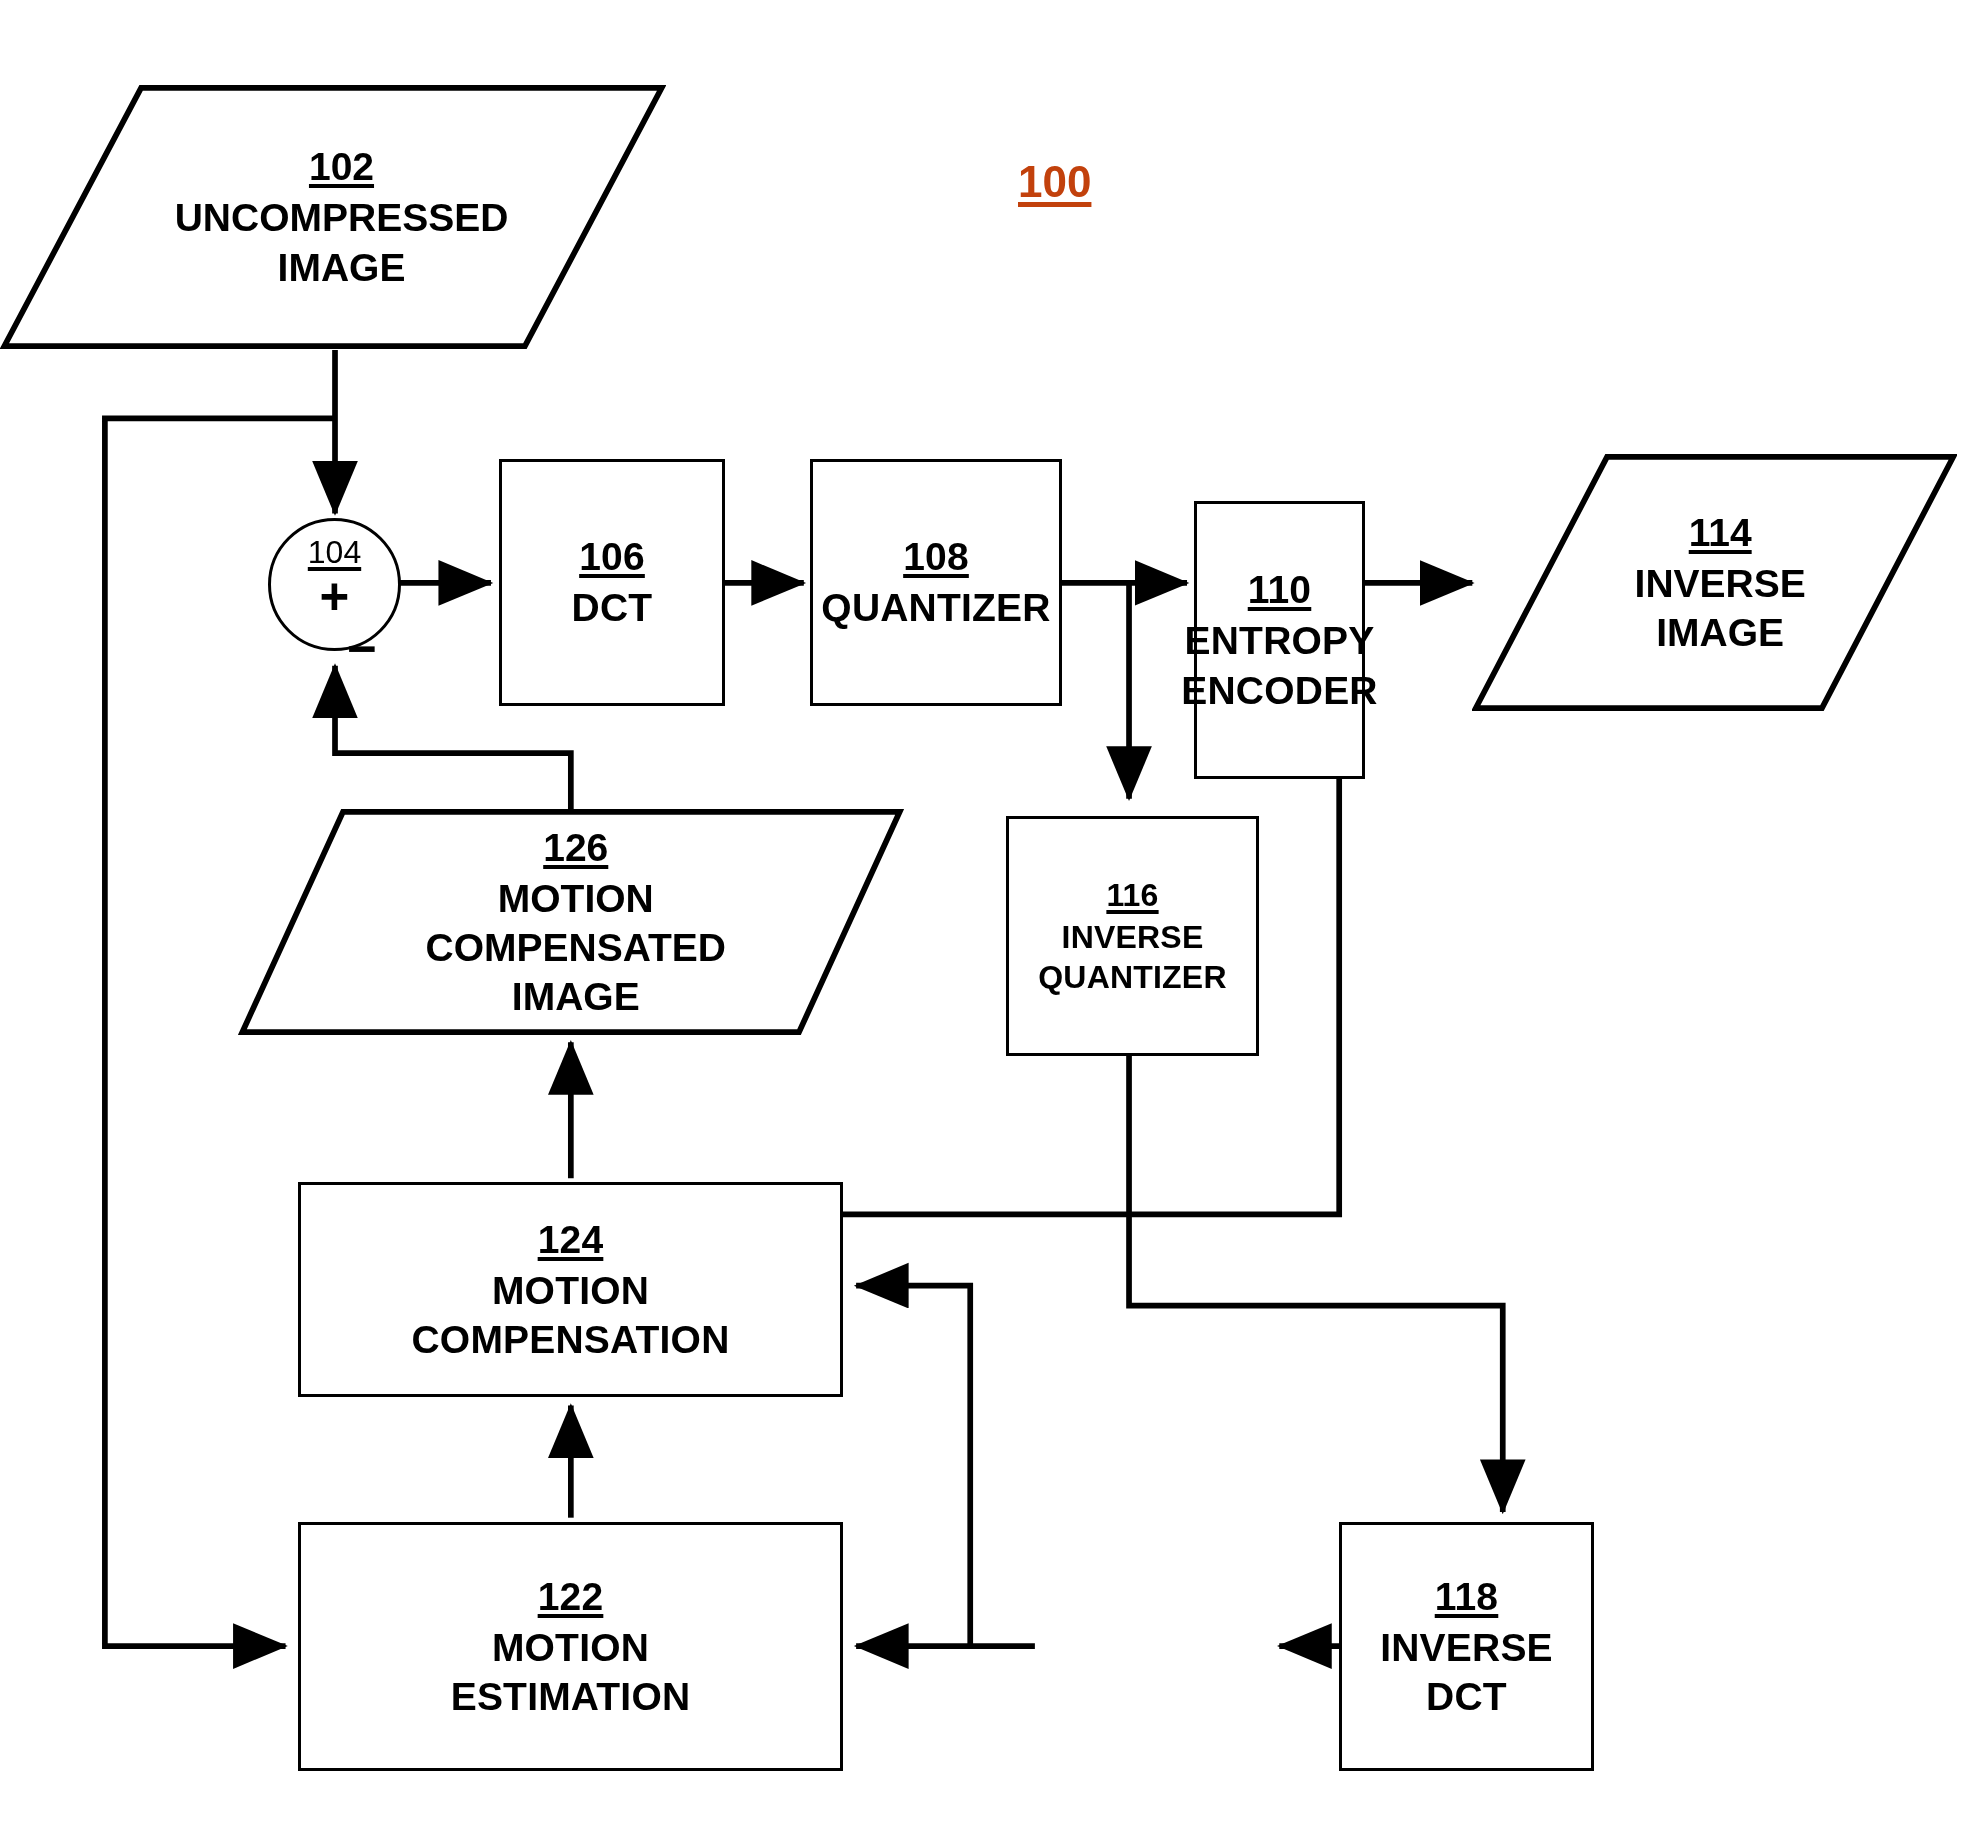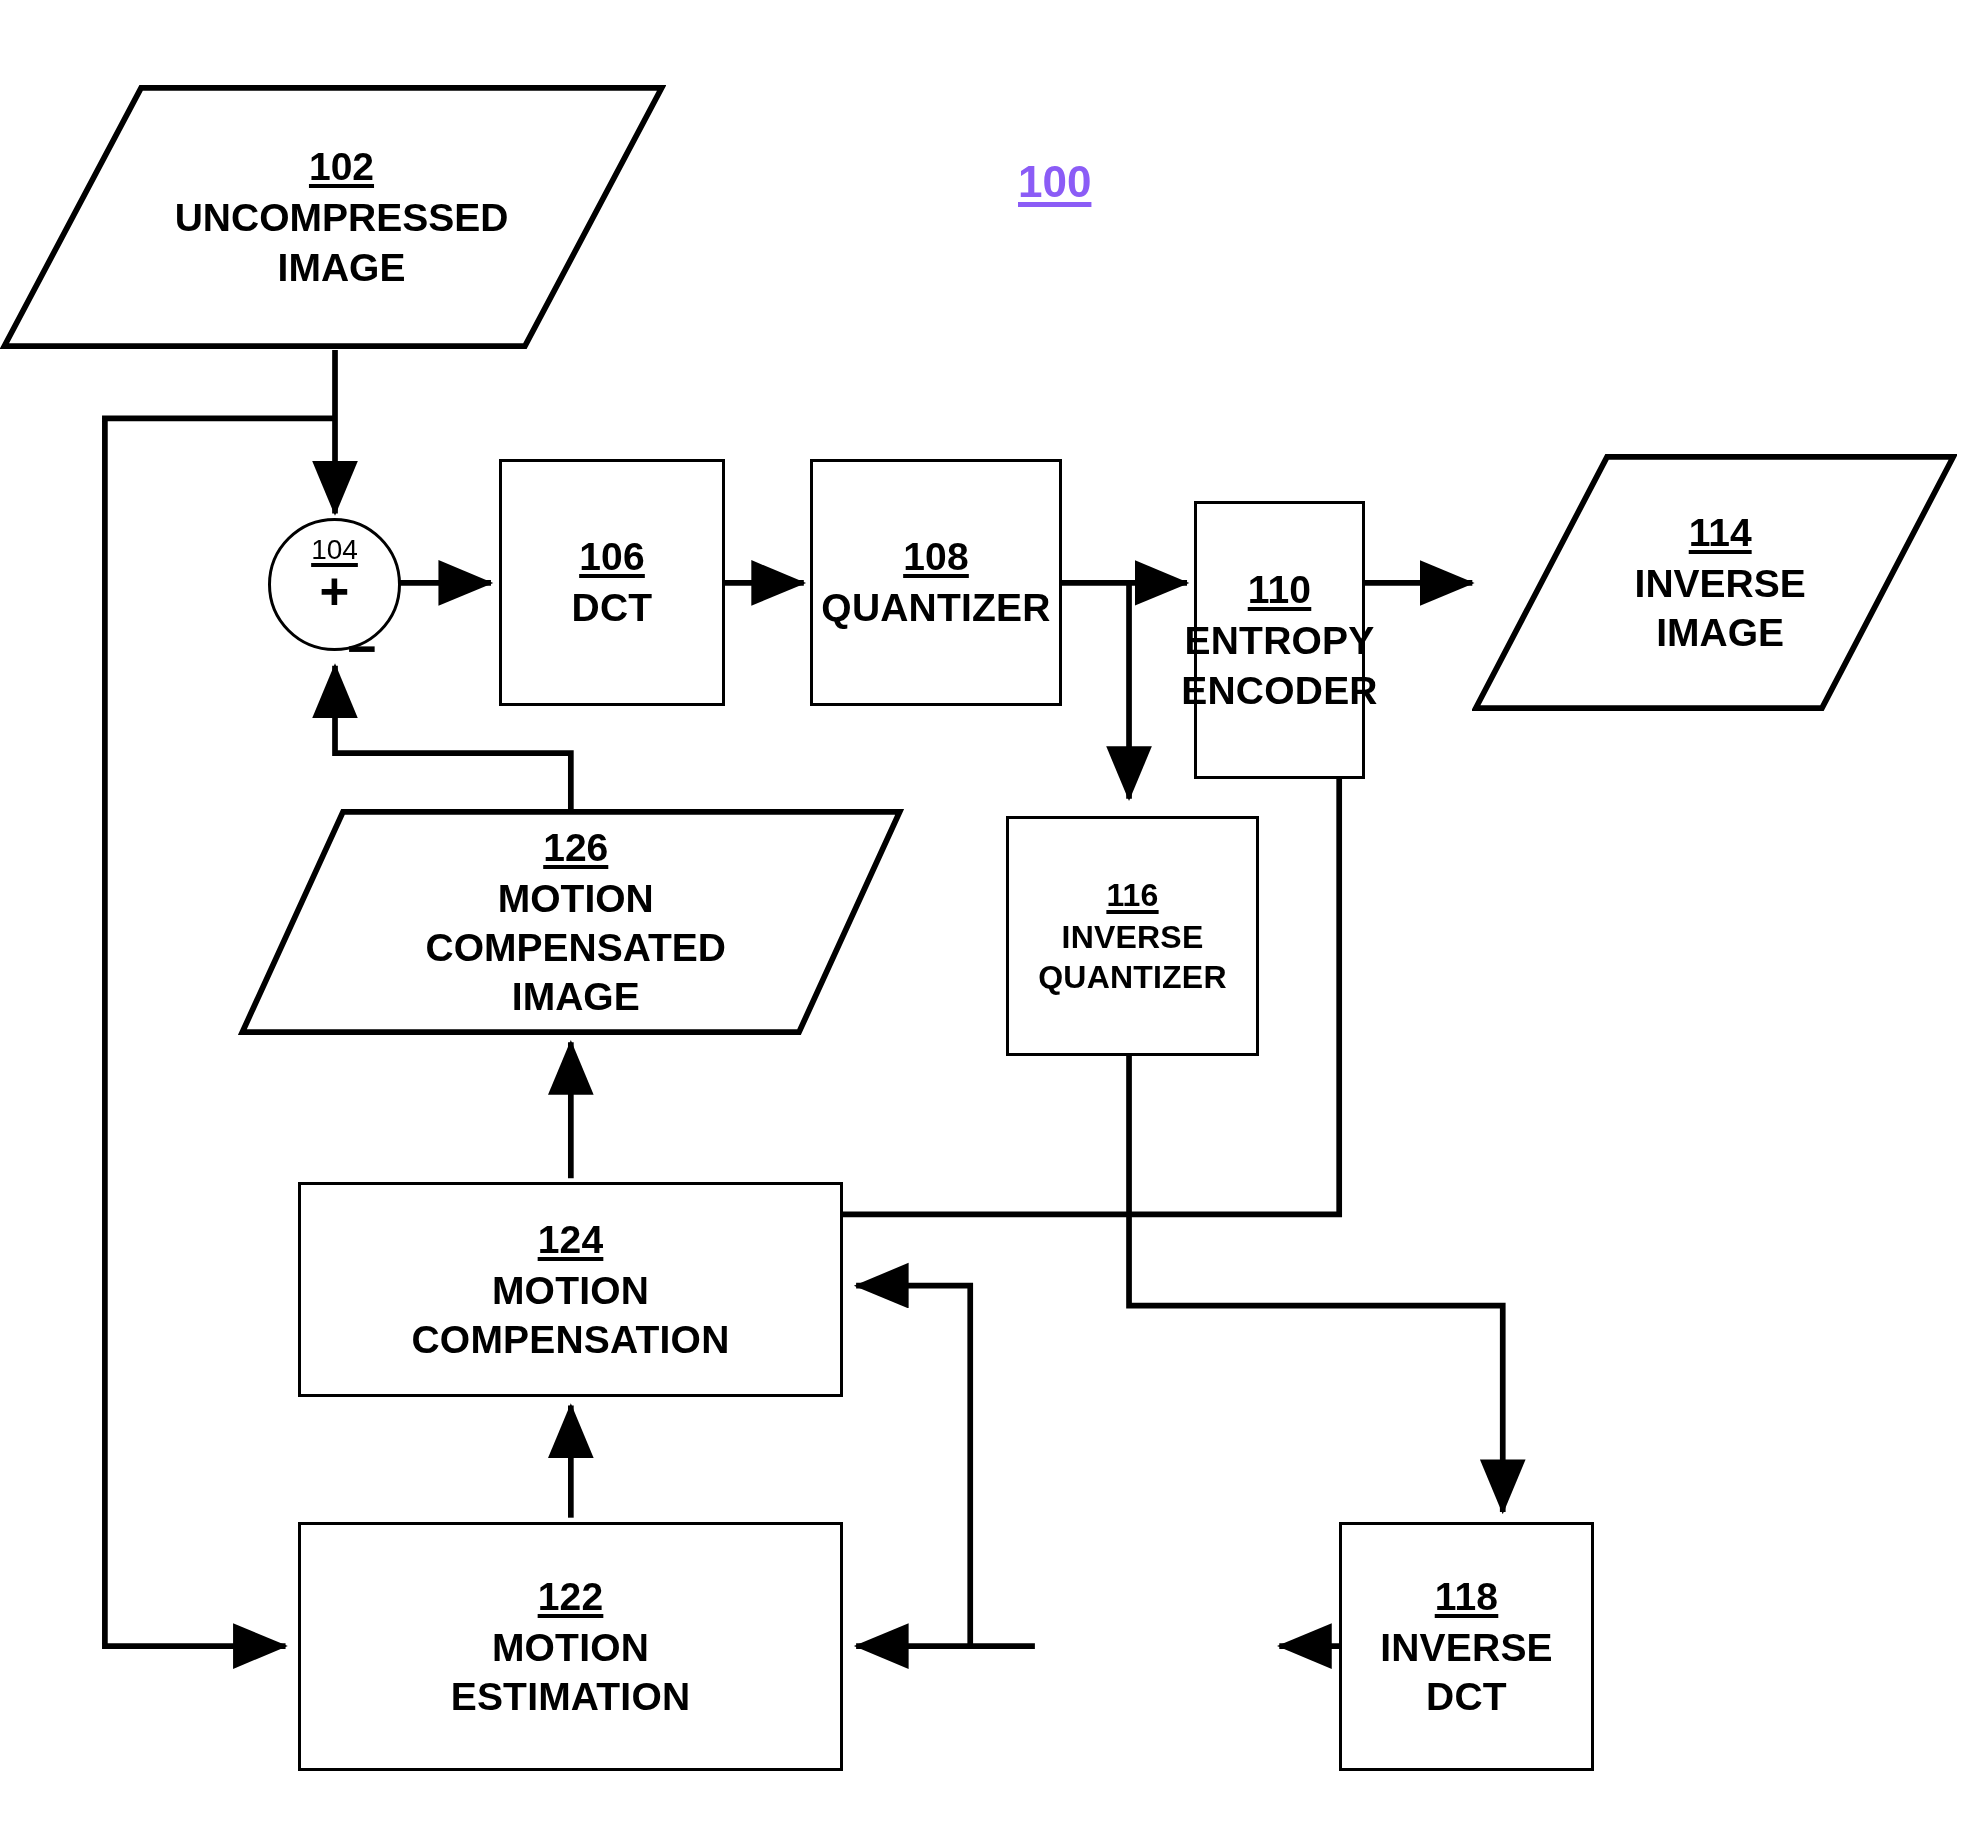--- a/index.html
+++ b/index.html
@@ -40,21 +40,21 @@
     border: 3.8px solid #000000;
     background: #ffffff;
   }
   .ref {
     text-decoration: underline;
     text-underline-offset: 3.8px;
     text-decoration-thickness: 3.8px;
     margin-bottom: 1.9px;
   }
   .lbl { white-space: pre-line; }
-  .f34 { font-size: 28px; }
+  .f34 { font-size: 32px; }
   .f36 { font-size: 32px; }
   .f38 { font-size: 39px; }
   .para-wrap {
     position: absolute;
   }
   .para-text {
     position: absolute;
     inset: 0;
     display: flex;
     flex-direction: column;
@@ -85,21 +85,21 @@
   .minus-sign {
     position: absolute;
     font-size: 51px;
     font-weight: bold;
     color: #000;
     line-height: 1;
   }
   .fig-title {
     position: absolute;
     font-weight: bold;
-    color: #8b5cf6;
+    color: #c2410c;
     text-decoration: underline;
     text-underline-offset: 4.8px;
     text-decoration-thickness: 4.8px;
   }
 </style>
 </head>
 <body>
 
 <div id="canvas">
 

